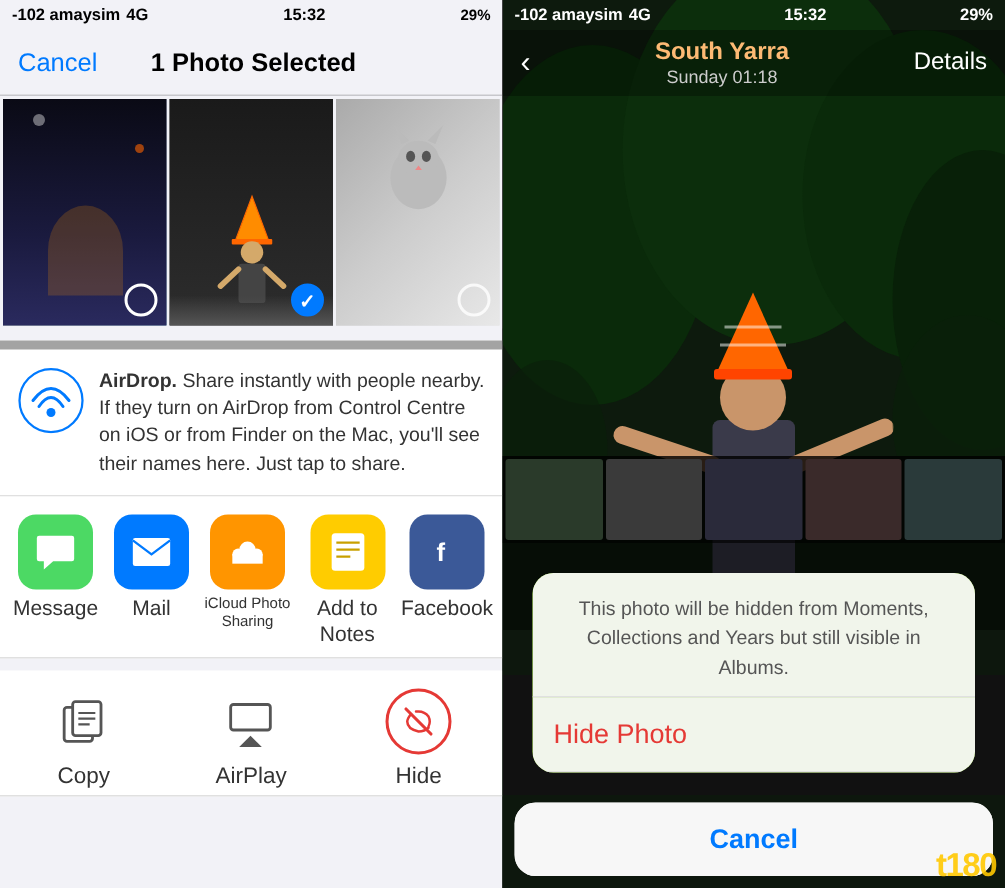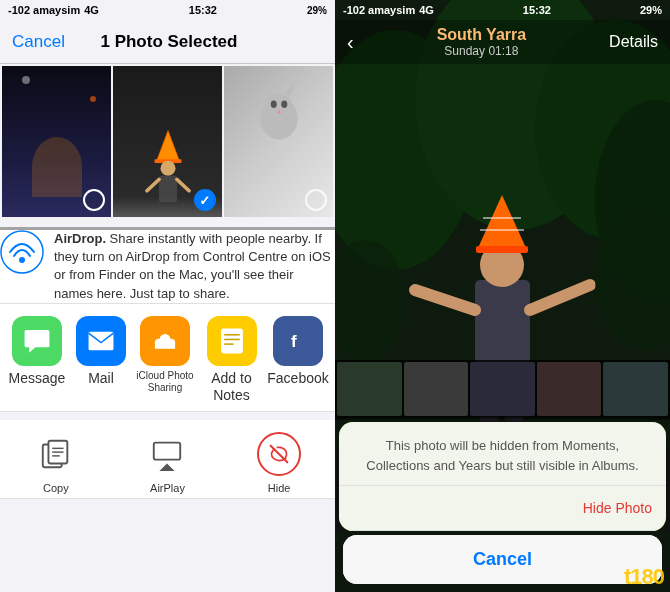--- a/index.html
+++ b/index.html
@@ -96,24 +96,25 @@
     
     .thumb1 { background: linear-gradient(135deg, #1a1a2e 0%, #16213e 50%, #0f3460 100%); }
     
     .thumb2 { background: linear-gradient(180deg, #1c1c1c 0%, #2d2d2d 40%, #444 100%); }
     
     .thumb3 { background: linear-gradient(135deg, #9e9e9e 0%, #bdbdbd 50%, #e0e0e0 100%); }
 
     .airdrop-section {
       background: #fff;
       margin: 8px 0 0 0;
+      padding: 12px;
       display: flex;
       align-items: flex-start;
       gap: 10px;
-      border-top: 3px solid #a3a3a3;
+      border-top: 6px solid #a3a3a3;
       border-bottom: 1px solid #e0e0e0;
     }
     .airdrop-icon {
       width: 44px;
       height: 44px;
       flex-shrink: 0;
     }
     .airdrop-text {
       font-size: 13px;
       color: #333;
@@ -168,21 +169,21 @@
       min-width: 60px;
     }
     .action-icon-box {
       width: 48px;
       height: 48px;
       display: flex;
       align-items: center;
       justify-content: center;
     }
     .action-label {
-      font-size: 11px;
+      font-size: 15px;
       color: #333;
       text-align: right;
     }
 
     
     .hide-circle {
       width: 44px;
       height: 44px;
       border-radius: 50%;
       border: 2px solid #e53935;
@@ -253,41 +254,41 @@
     .dialog-overlay {
       position: absolute;
       bottom: 0; left: 0; right: 0;
       background: rgba(0,0,0,0.5);
       z-index: 20;
       display: flex;
       flex-direction: column;
     }
 
     .dialog-box {
-      margin: 4px;
+      margin: 20px;
       border-radius: 14px;
       overflow: hidden;
       background: #84cc16;
     }
 
     .dialog-message {
       background: rgba(247,247,247,0.95);
       padding: 14px 16px 10px;
       text-align: center;
       font-size: 13px;
       color: #555;
       line-height: 1.5;
       border-bottom: 1px solid #e0e0e0;
     }
 
     .dialog-hide-btn {
       background: rgba(247,247,247,0.95);
       padding: 14px;
-      text-align: right;
-      font-size: 14px;
+      text-align: left;
+      font-size: 18px;
       font-weight: 400;
       color: #e53935;
       cursor: pointer;
       border-bottom: 1px solid #e0e0e0;
     }
 
     .dialog-cancel-btn {
       background: rgba(247,247,247,0.95);
       padding: 14px;
       text-align: center;

